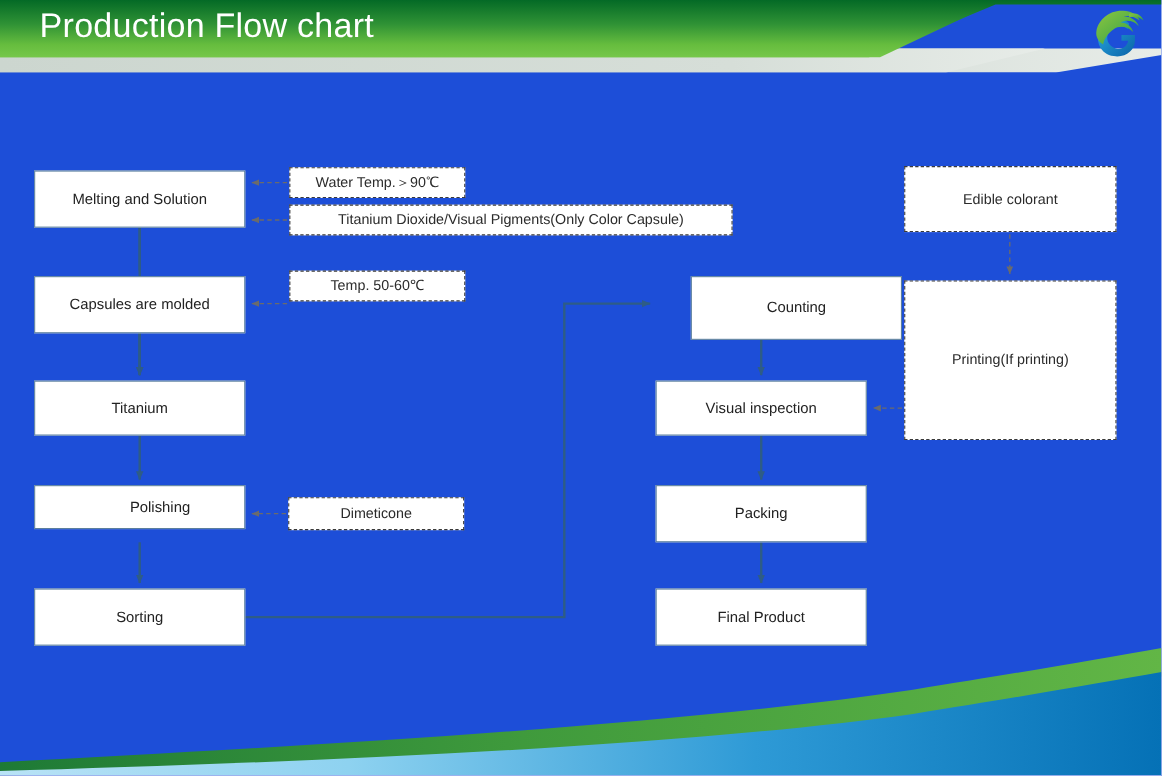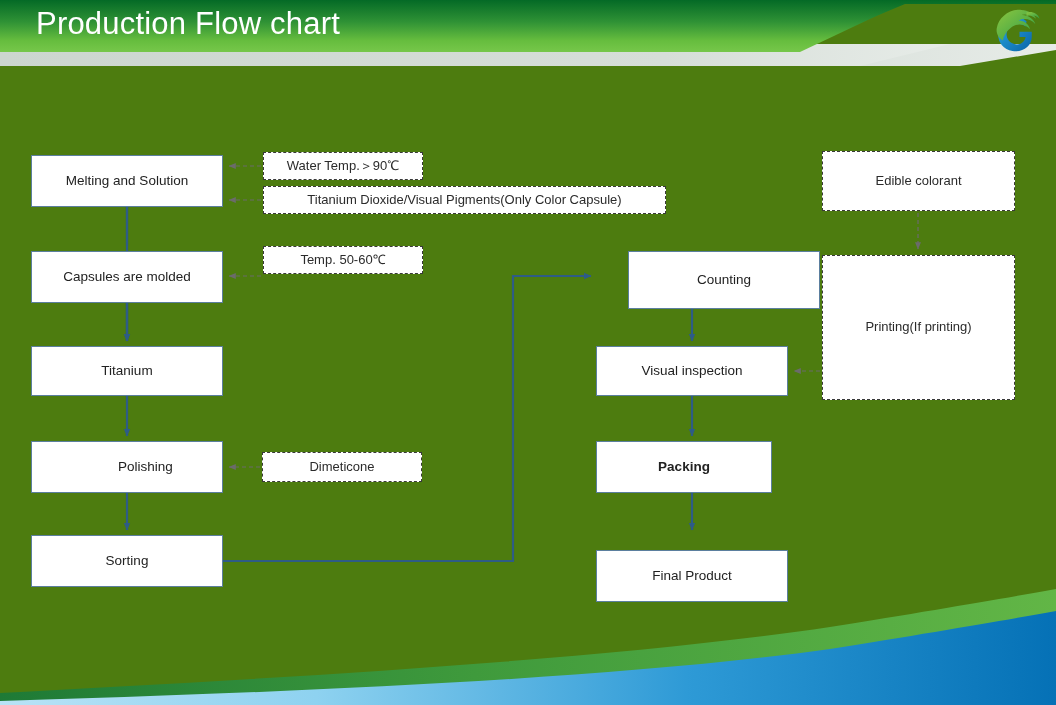--- a/index.html
+++ b/index.html
@@ -8,21 +8,21 @@
   }
   body {
     width: 1056px; height: 705px;
     font-family: "Liberation Sans", sans-serif;
     overflow: hidden;
     position: relative;
   }
   #slide {
     position: absolute; left:0; top:0;
     width: 1056px; height: 705px;
-    background: #4d7c0f;
+    background: #1d4ed8;
     overflow: hidden;
   }
 
   
   .header-band {
     position: absolute; left: 0; top: 0;
     width: 1056px; height: 66px;
     overflow: hidden;
     pointer-events: none;
   }
@@ -170,37 +170,37 @@
 
   <div class="node solid" style="left:31px; top:155px; width:192px; height:52px;">
     <span>Melting and Solution</span>
   </div>
   <div class="node solid" style="left:31px; top:251px; width:192px; height:52px;">
     <span>Capsules are molded</span>
   </div>
   <div class="node solid" style="left:31px; top:346px; width:192px; height:50px;">
     <span>Titanium</span>
   </div>
-  <div class="node solid" style="left:31px; top:441px; width:192px; height:52px;padding-left:37px;">
+  <div class="node solid" style="left:31px; top:441px; width:192px; height:40px;padding-left:37px;">
     <span>Polishing</span>
   </div>
   <div class="node solid" style="left:31px; top:535px; width:192px; height:52px;">
     <span>Sorting</span>
   </div>
 
   <div class="node solid" style="left:628px; top:251px; width:192px; height:58px;justify-content:center;">
     <span>Counting</span>
   </div>
   <div class="node solid" style="left:596px; top:346px; width:192px; height:50px;">
     <span>Visual inspection</span>
   </div>
-  <div class="node solid" style="left:596px; top:441px; width:176px; height:52px;font-weight:bold;">
+  <div class="node solid" style="left:596px; top:441px; width:192px; height:52px;">
     <span>Packing</span>
   </div>
-  <div class="node solid" style="left:596px; top:535px; width:192px; height:52px;margin-top:15px;">
+  <div class="node solid" style="left:596px; top:535px; width:192px; height:52px;">
     <span>Final Product</span>
   </div>
 
   <div class="node dashed annot" style="left:263px; top:152px; width:160px; height:28px;">
     <span>Water Temp.＞90℃</span>
   </div>
   <div class="node dashed annot" style="left:263px; top:186px; width:403px; height:28px;">
     <span>Titanium  Dioxide/Visual Pigments(Only  Color Capsule)</span>
   </div>
   <div class="node dashed annot" style="left:263px; top:246px; width:160px; height:28px;">

